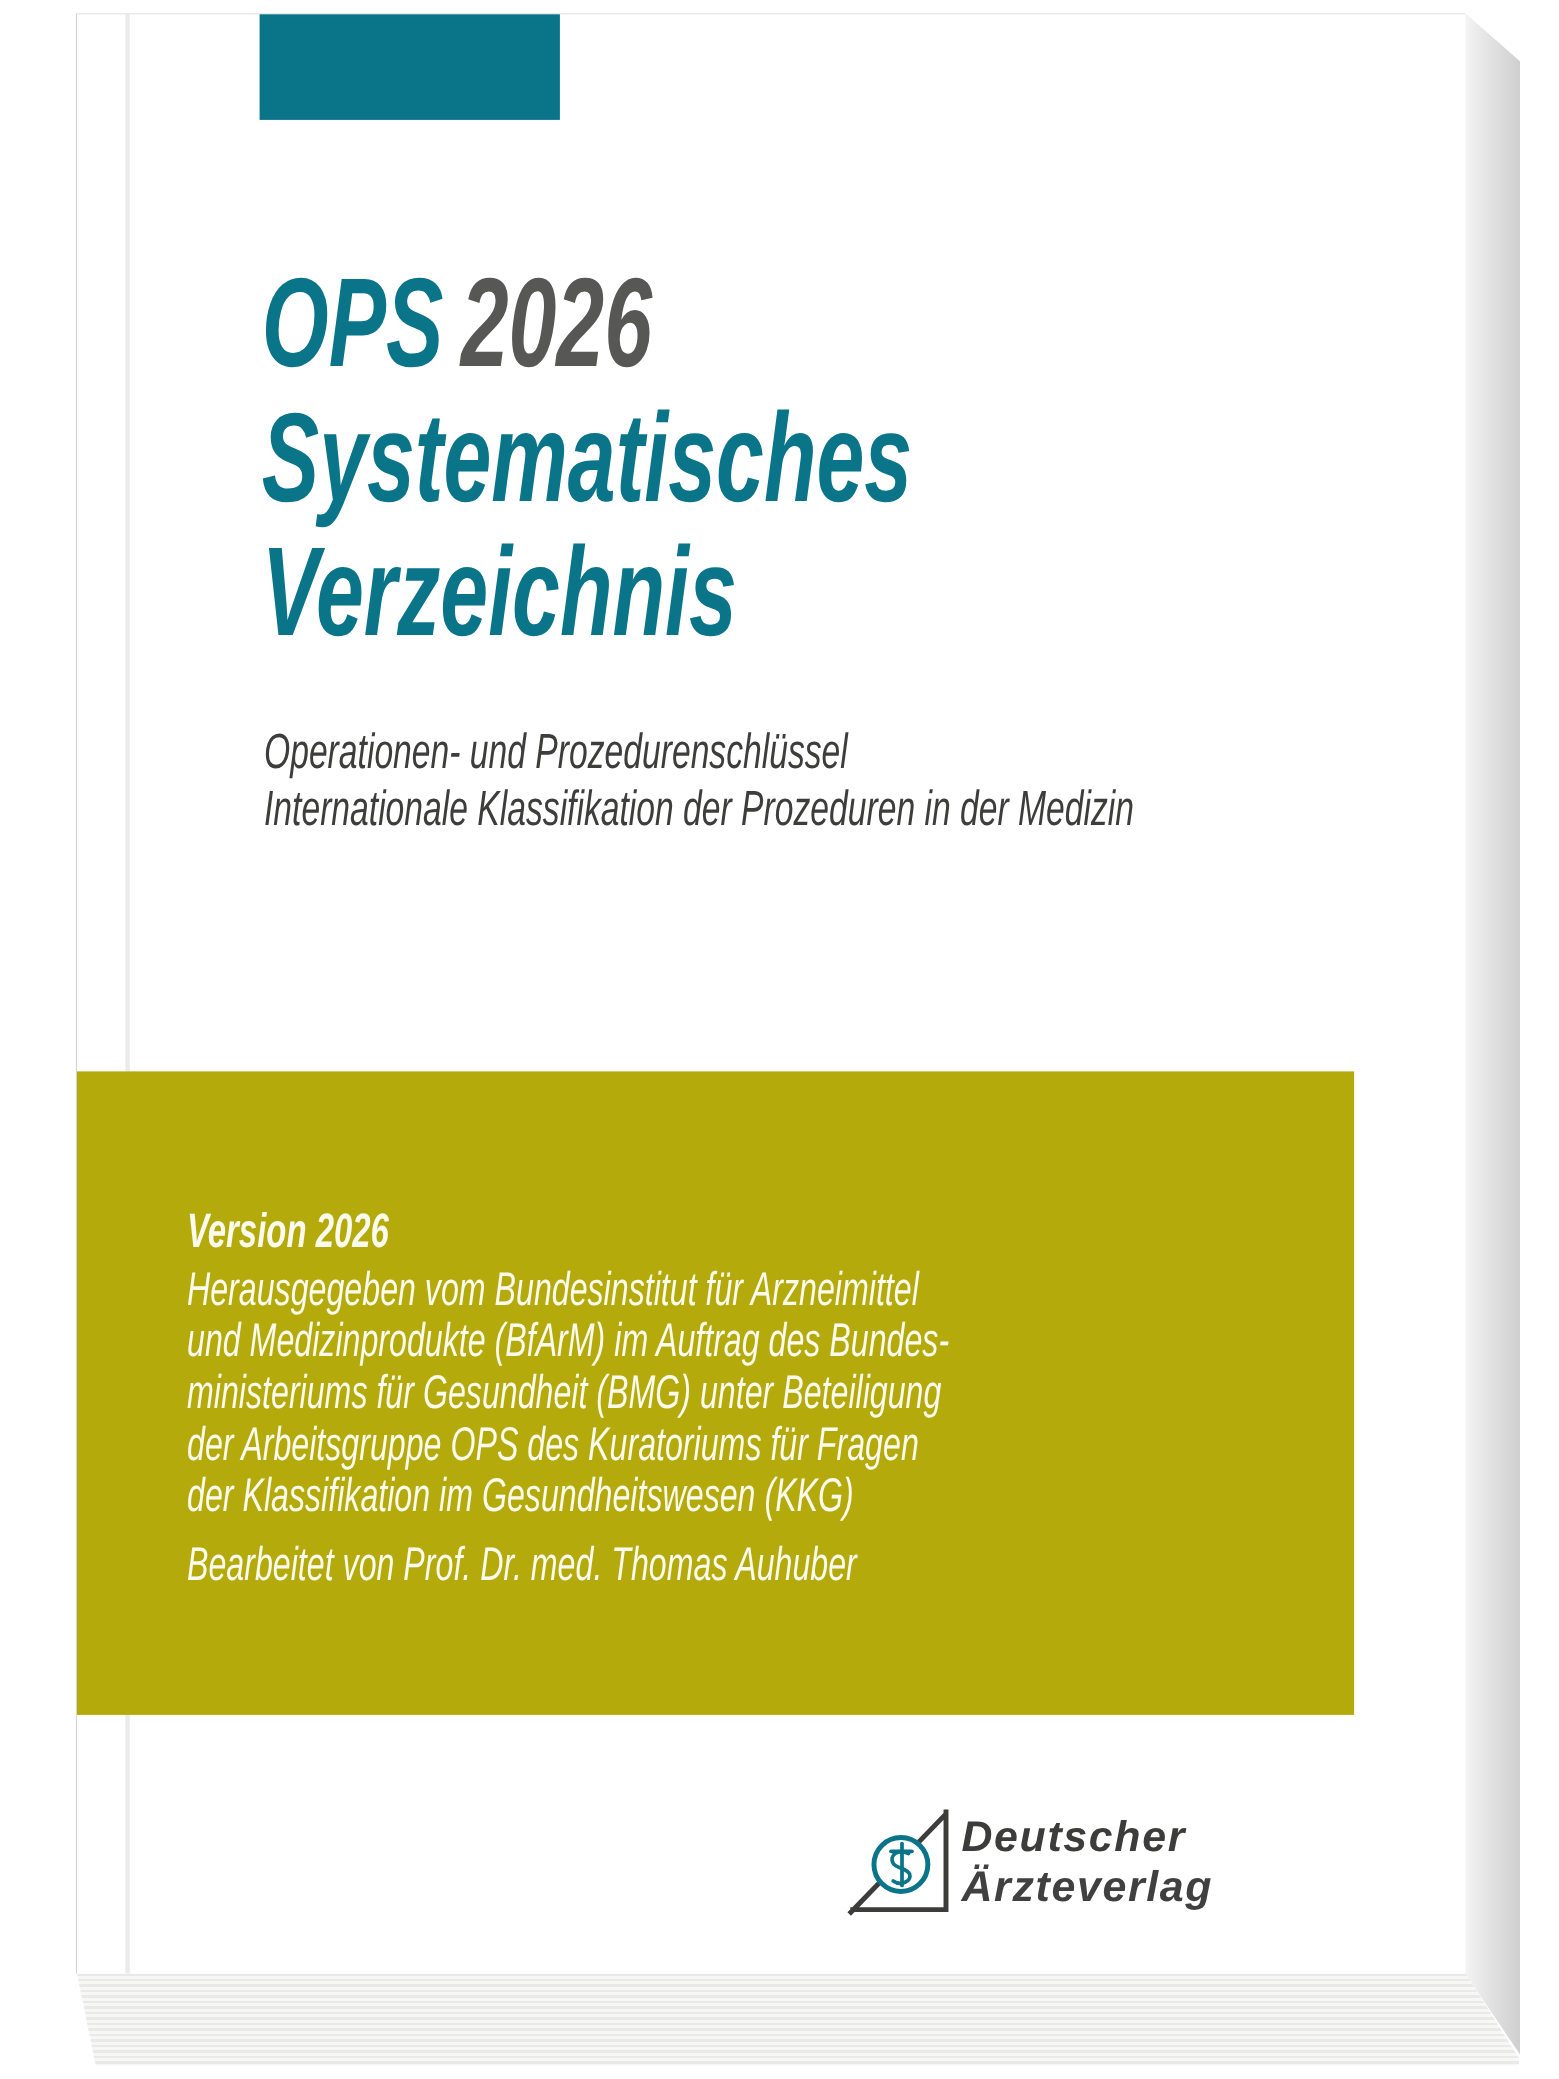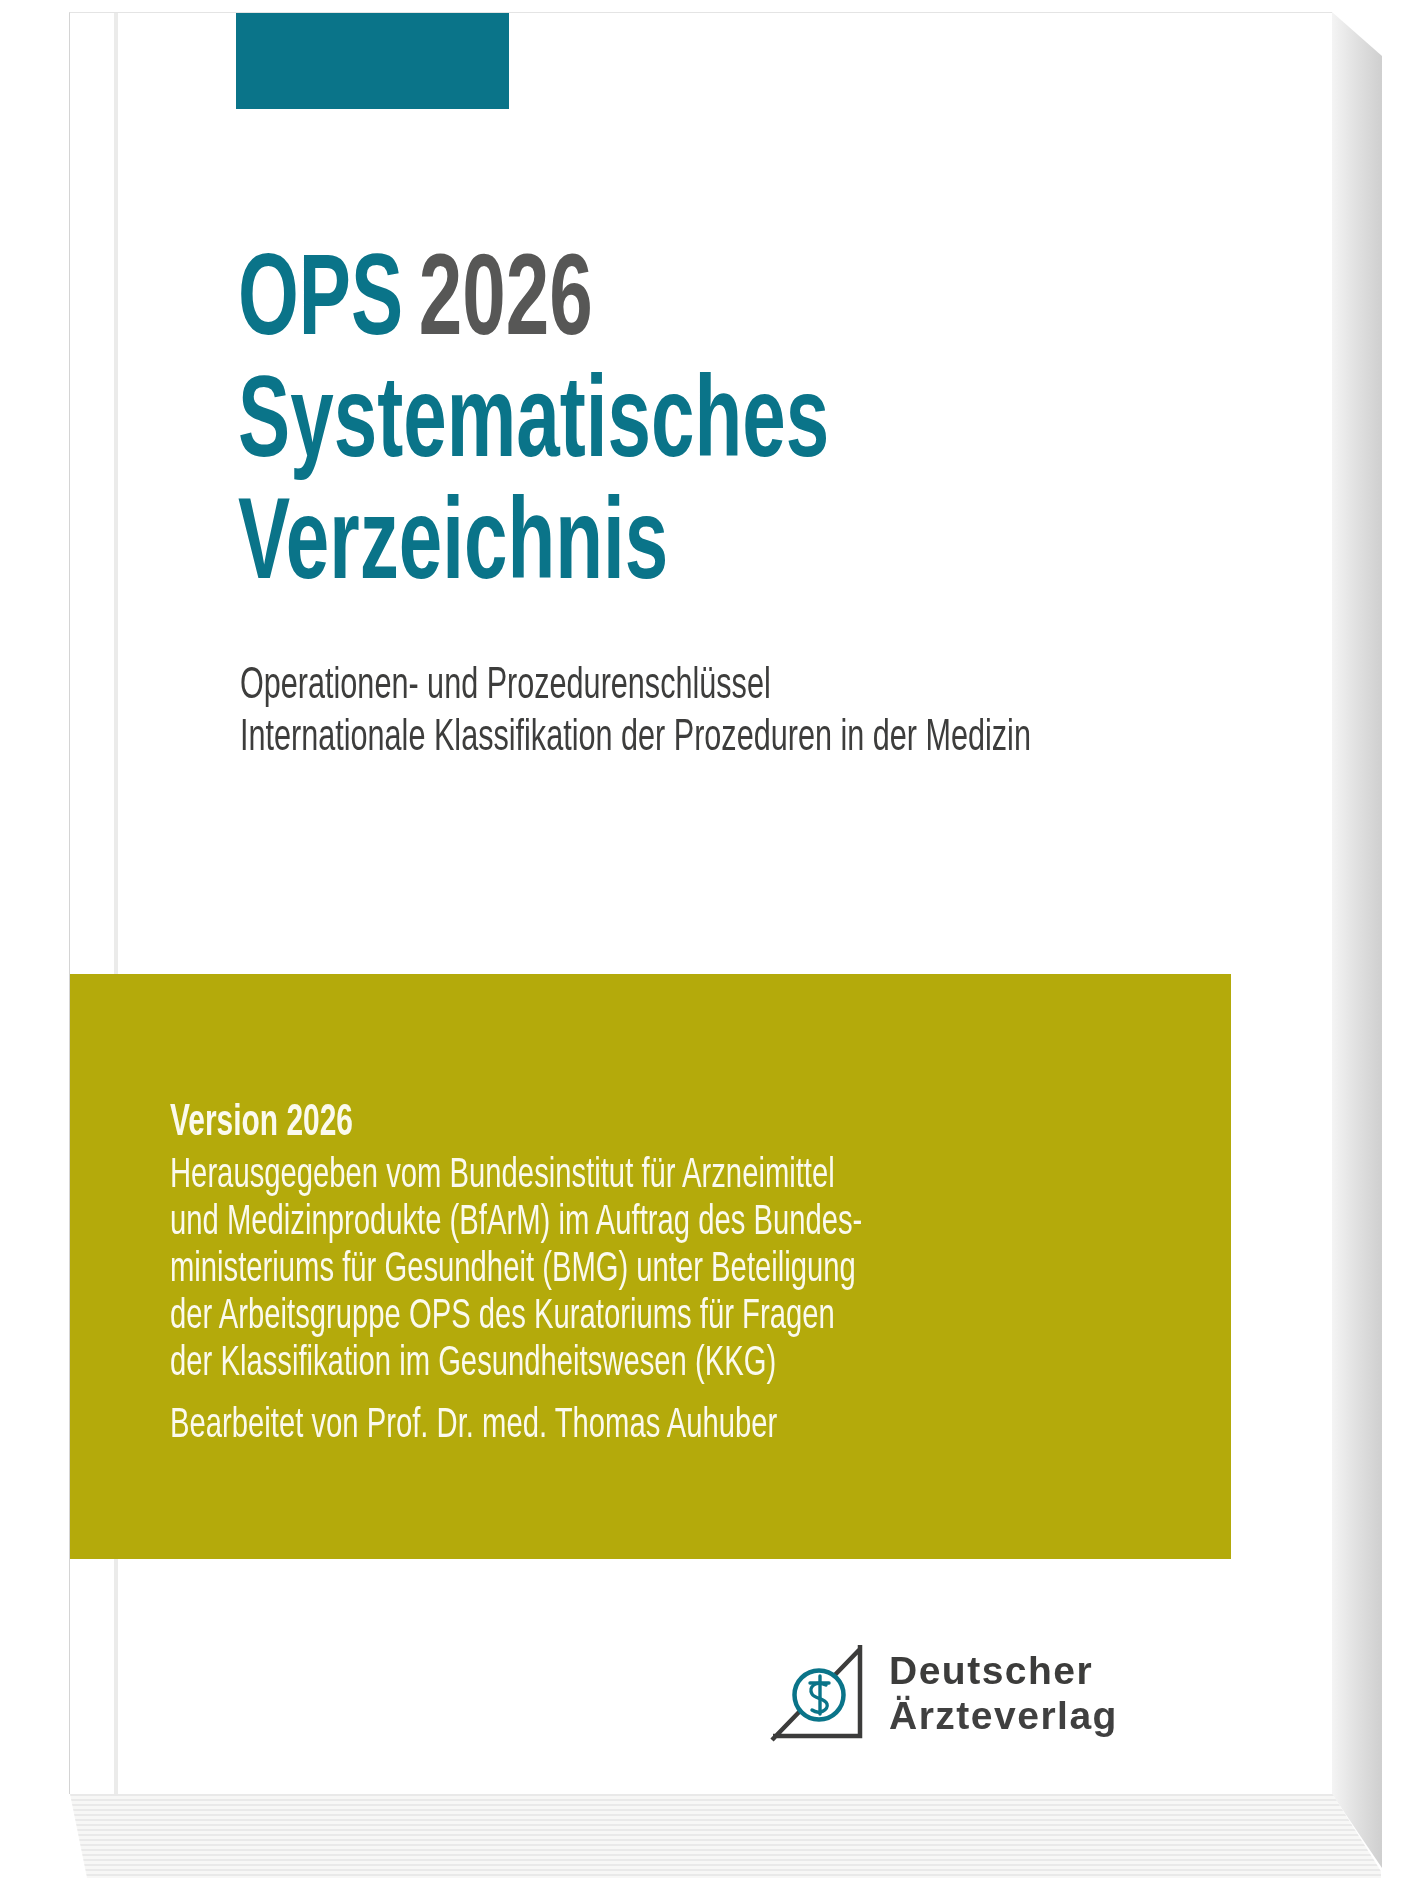--- a/index.html
+++ b/index.html
@@ -8,20 +8,21 @@
     background:#ffffff;
     font-family:"Liberation Sans",sans-serif;
   }
   
   #cover{
     position:absolute;left:69px;top:12px;width:1263px;height:1782px;
     background:#ffffff;
     border-top:1px solid #e4e4e4;
     border-left:1px solid #d4d4d4;
     box-sizing:border-box;
+    font-style:italic;
   }
   #right-edge{
     position:absolute;left:1332px;top:12px;width:50px;height:1856px;
     background:linear-gradient(to right,#f4f4f4 0%,#e2e2e2 45%,#cfcfcf 100%);
     clip-path:polygon(0 0,100% 44px,100% 100%,0 1782px);
   }
   #bottom-pages{
     position:absolute;left:70px;top:1794px;width:1311px;height:84px;
     background:repeating-linear-gradient(to bottom,#e9e9e9 0 2px,#f7f7f6 2px 5px);
     clip-path:polygon(0 0,96.3% 0,100% 92%,100% 100%,1.3% 100%);
@@ -56,21 +57,21 @@
   }
   #version-heading{font-size:44px;line-height:53px;font-weight:bold;}
   #version-body{font-size:43px;line-height:47px;margin-top:3px;font-weight:400;}
   #version-editor{font-size:43px;line-height:47px;margin-top:15px;font-weight:400;}
   
   #publisher-mark{
     position:absolute;left:696px;top:1626px;width:110px;height:116px;
   }
   #publisher-name{
     position:absolute;left:804px;top:1635px;
-    font-size:39px;line-height:45px;font-weight:bold;letter-spacing:1.5px;margin-left:15px;
+    font-size:39px;line-height:45px;font-weight:bold;letter-spacing:1.5px;
   }
   #publisher-name .l1{color:#3c3c3b;}
   #publisher-name .l2{color:#404040;}
 </style>
 </head>
 <body>
 
 <div id="stage">
 
   <div id="right-edge"></div>

